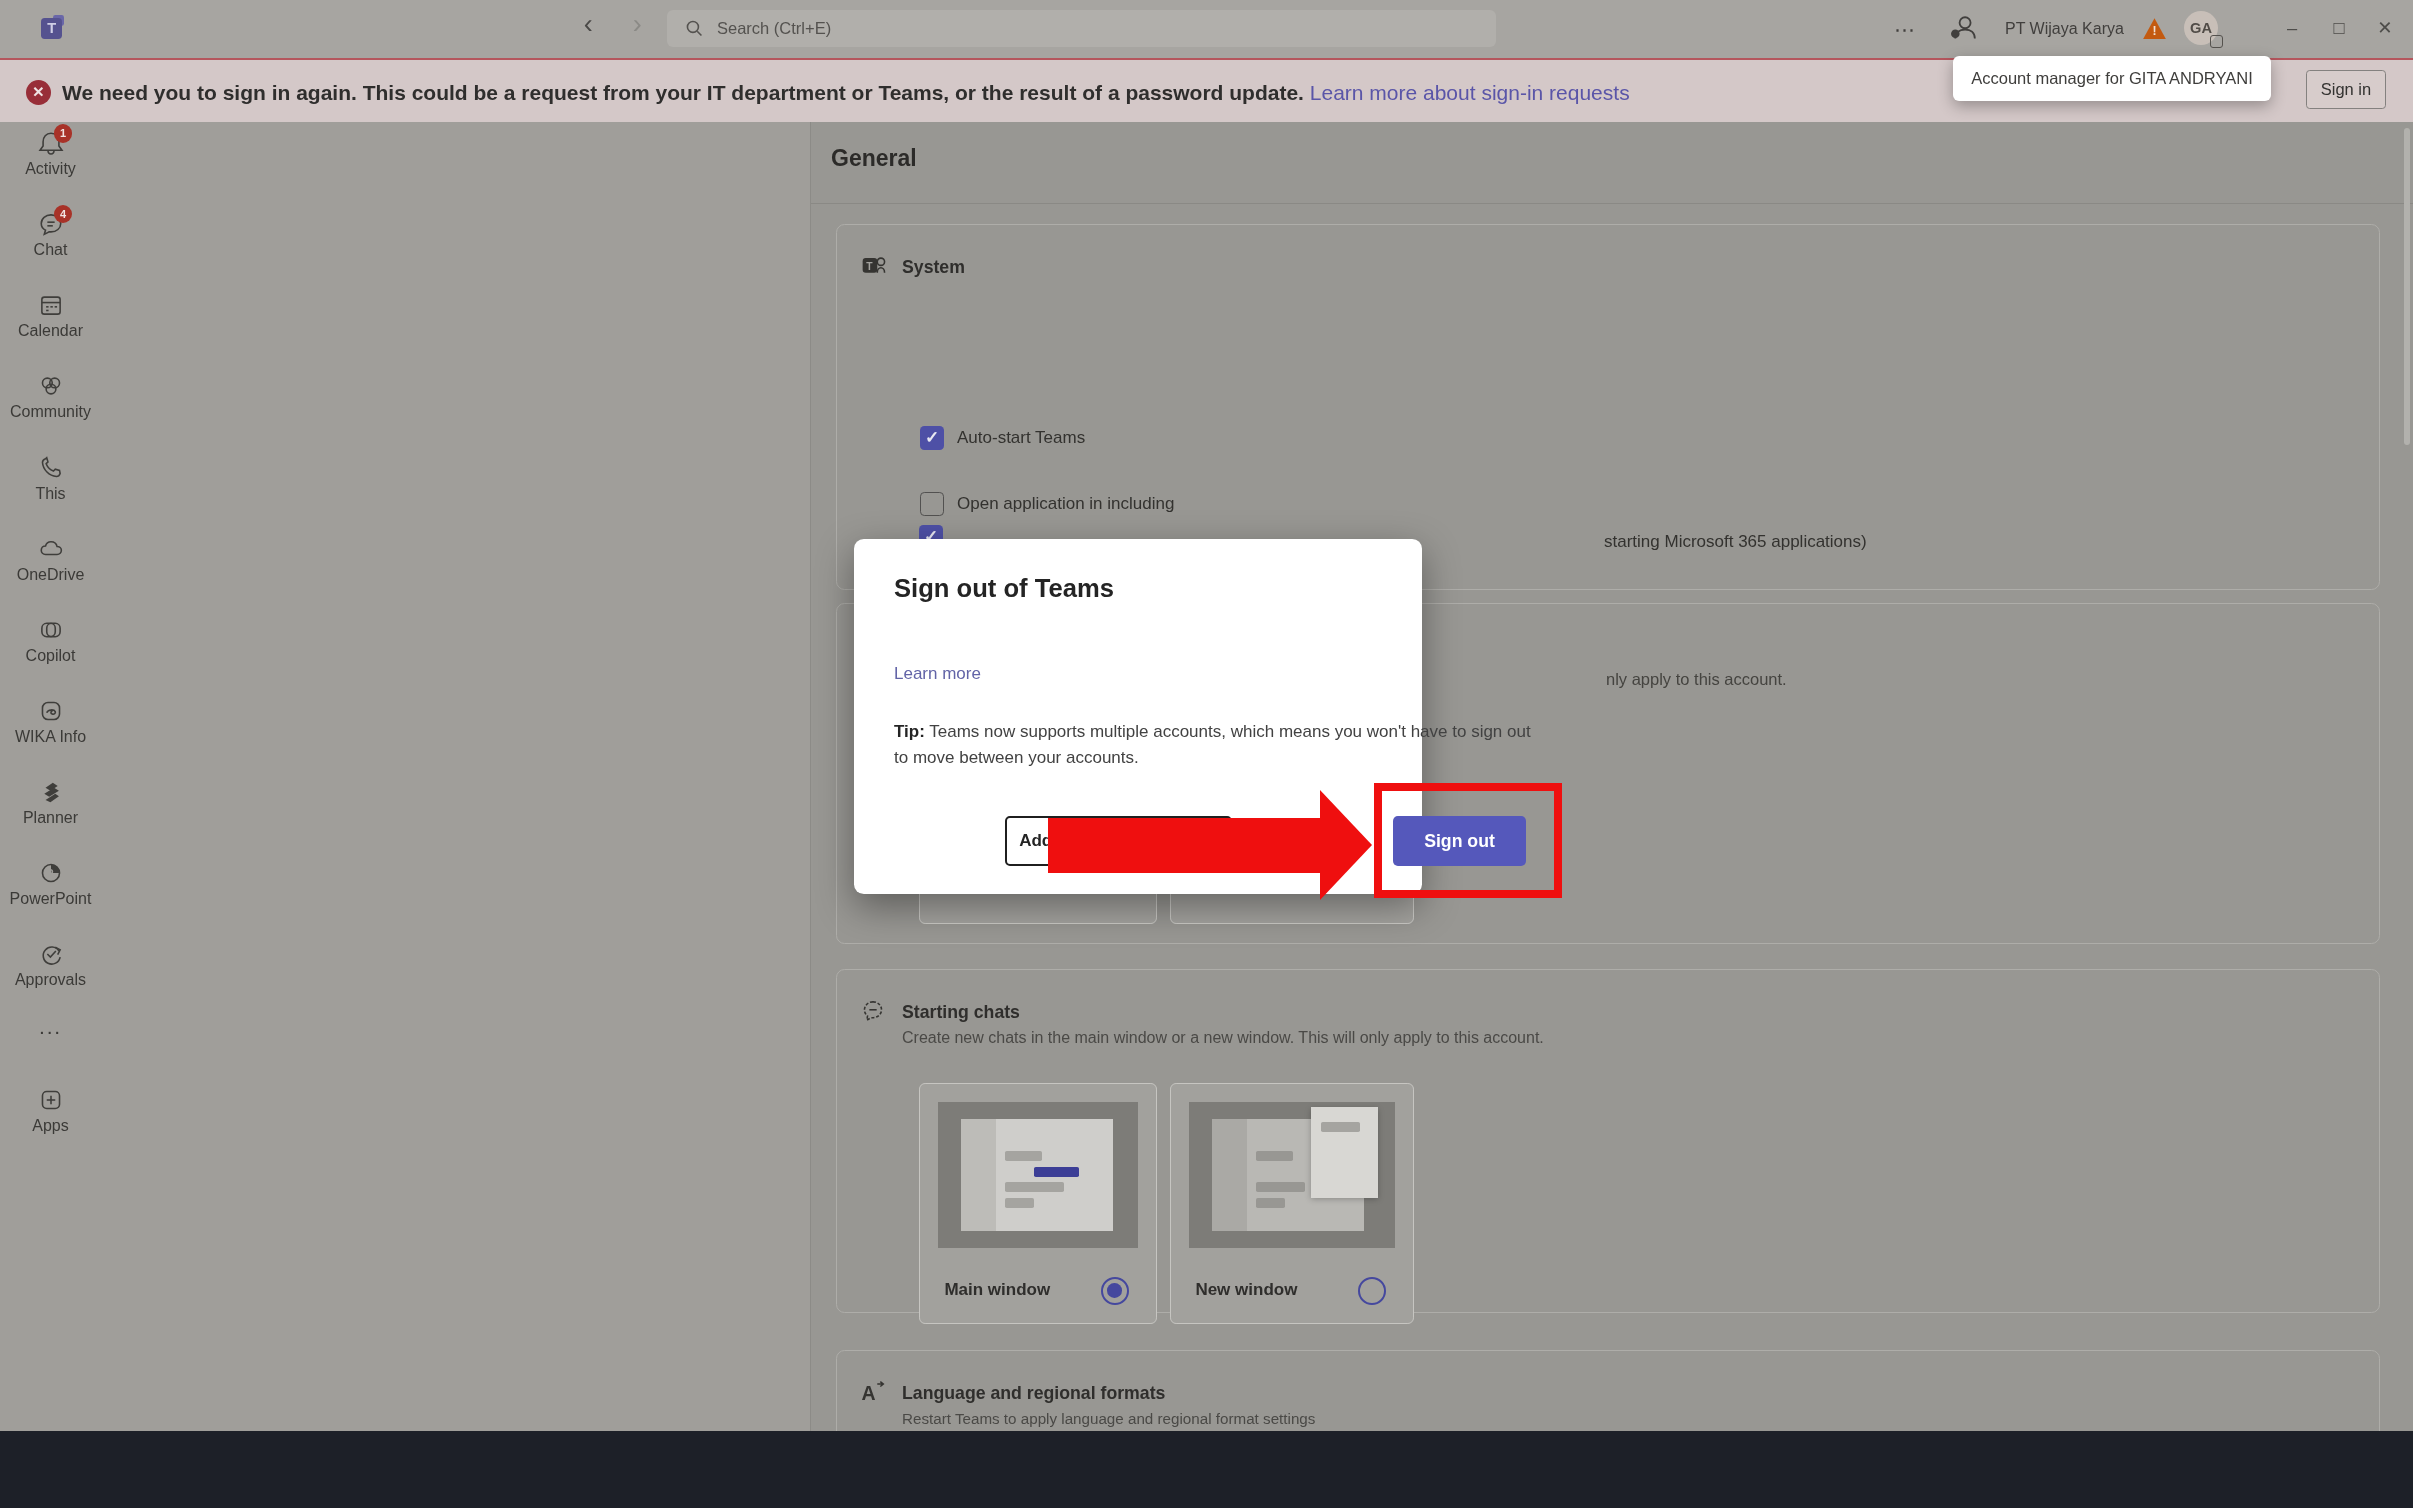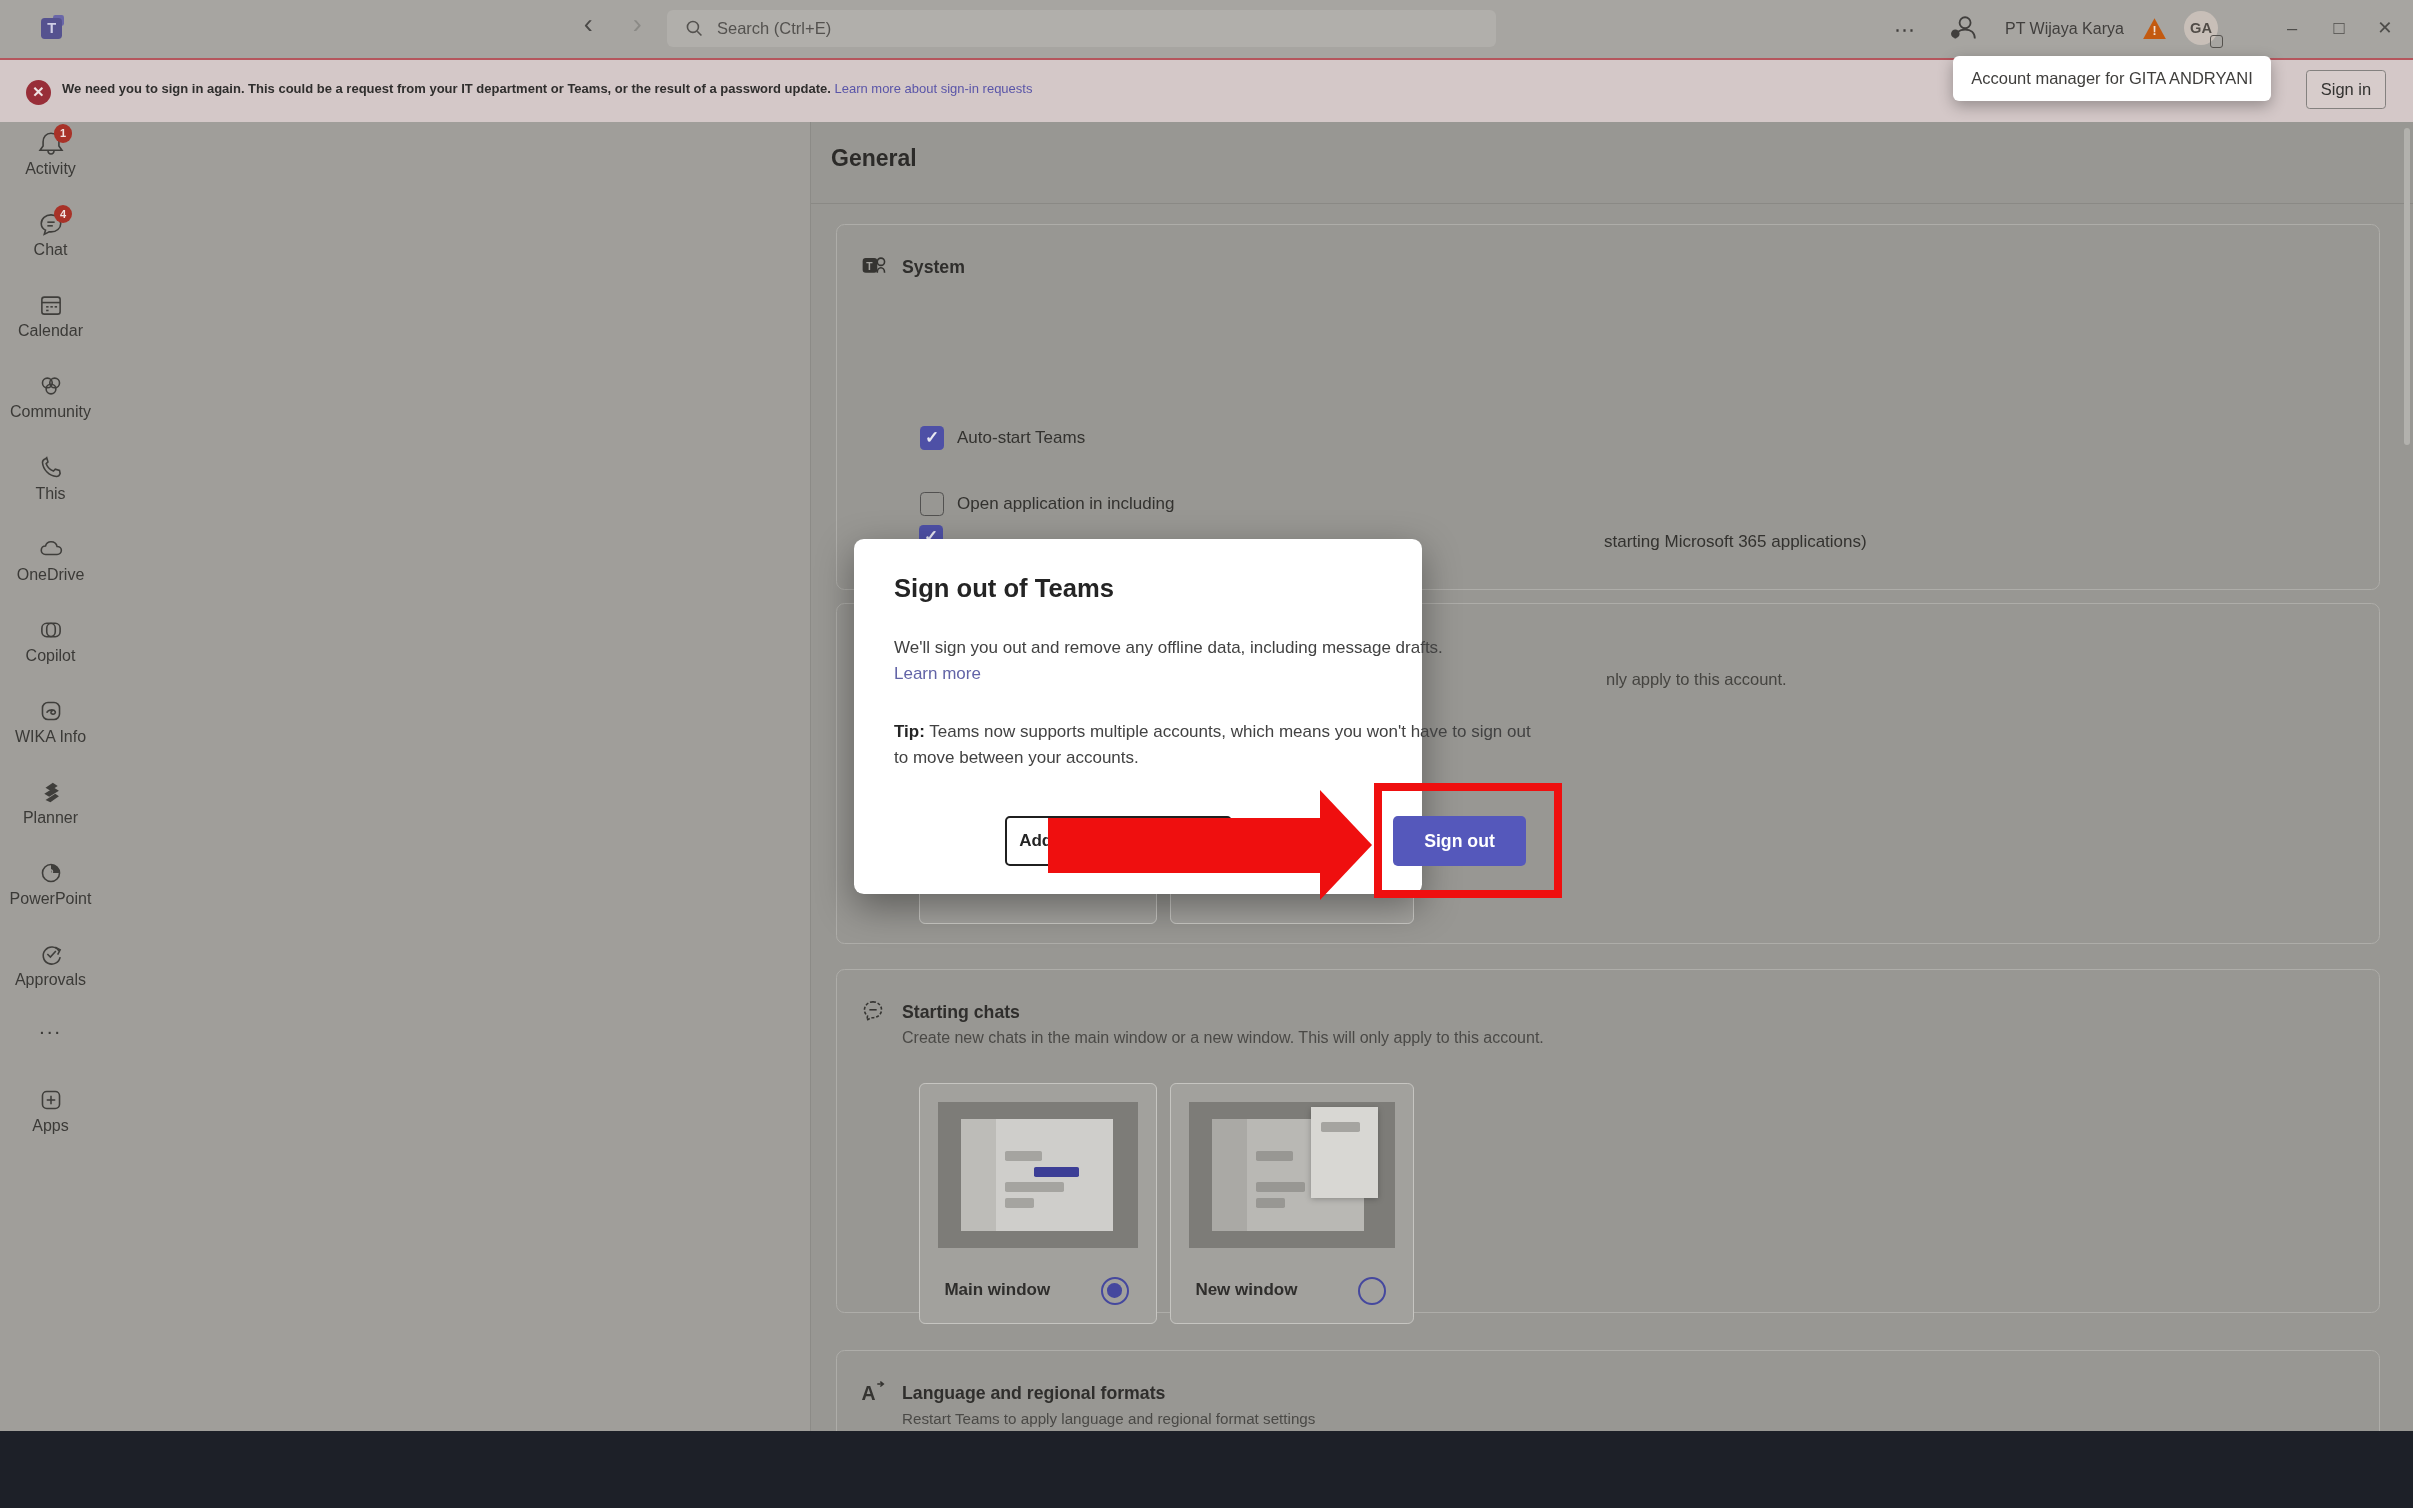--- a/index.html
+++ b/index.html
@@ -15,21 +15,21 @@
   .navchev { position:absolute; top:8.5px; font-size:27px; color:#4a4947; width:30.5px; text-align:center; }
   .searchpill { position:absolute; left:667px; top:10.4px; width:829px; height:37px; background:#b1afab; border-radius:6.1px; color:#54524f; font-size:16.5px; line-height:37px; }
   .searchpill svg { position:absolute; left:18.3px; top:9.1px; }
   .searchpill span { position:absolute; left:50px; }
   .tb-right { position:absolute; top:0; height:58px; color:#413f3d; }
   .winctl { position:absolute; top:13.4px; width:34px; height:30.5px; text-align:center; font-size:18.3px; line-height:30.5px; color:#4e4d4a; }
 
   
   .banner { position:absolute; left:0; top:58px; width:2413px; height:64px; background:#d4c8c8; border-top:2.4px solid #b5565d; }
   .banner-x { position:absolute; left:25.6px; top:19.5px; width:25.6px; height:25.6px; border-radius:50%; background:#982e38; color:#efe4e4; font-size:14.6px; font-weight:bold; text-align:center; line-height:25.6px; }
-  .banner-text { position:absolute; left:62px; top:21px; font-size:13px; color:#2f2e2d; font-weight:600; }
+  .banner-text { position:absolute; left:62px; top:21px; font-size:21px; color:#2f2e2d; font-weight:600; }
   .banner-link { color:#5a55a8; font-weight:400; cursor:pointer; }
   .signin-btn { position:absolute; left:2306px; top:70px; width:80px; height:39px; background:#d7cccb; border:1.2px solid #84817f; border-radius:3.7px; font-size:16.5px; color:#333230; text-align:center; line-height:37px; }
   .tooltip { position:absolute; left:1953px; top:56px; width:318px; height:45px; background:#ffffff; border-radius:6.1px; box-shadow:0 4.9px 14.6px rgba(0,0,0,.3); font-size:16.5px; color:#3f3e3c; text-align:center; line-height:45px; z-index:30; }
 
   
   .rail { position:absolute; left:0; top:122px; width:101px; height:1309px; background:#a09e9a; }
   .leftpane { position:absolute; left:101px; top:122px; width:710px; height:1309px; background:#a09e9a; border-right:0.6px solid #8c8b87; }
   .rail-item { position:absolute; left:0; width:101px; text-align:center; color:#3b3a37; }
   .rail-icon { position:relative; display:inline-block; width:29px; height:29px; }
   .rail-label { font-size:16px; margin-top:1px; }
@@ -348,21 +348,20 @@
             <path d="M30 10 h10 m-5 -4 l5 4 l-5 4" fill="none" stroke="#353431" stroke-width="2.4"></path>
           </svg>
       </div>
       <div class="sec-title">Language and regional formats</div>
       <div class="sec-desc" style="font-size:15.2px;">Restart Teams to apply language and regional format settings</div>
     </div>
   </div>
 
   <div class="dialog">
     <div class="dlg-title">Sign out of Teams</div>
-    <div class="dlg-body">We'll sign you out and remove any offline data, including message drafts.</div>
     <div class="dlg-link">Learn more</div>
     <div class="dlg-tip">
       <b>Tip:</b><span> Teams now supports multiple accounts, which means you won't have to sign out to move between your accounts.</span>
     </div>
     <div class="btn-secondary">Add another account</div>
     <div class="btn-primary">Sign out</div>
   </div>
 
   <div class="anno-shaft"></div>
   <div class="anno-head"></div>

